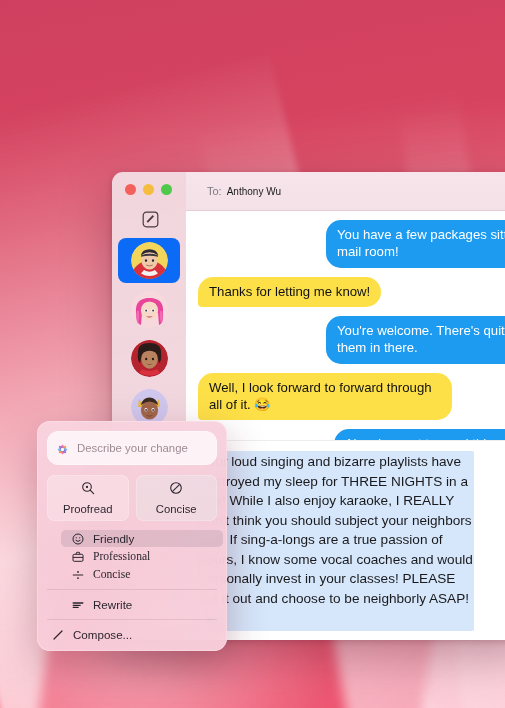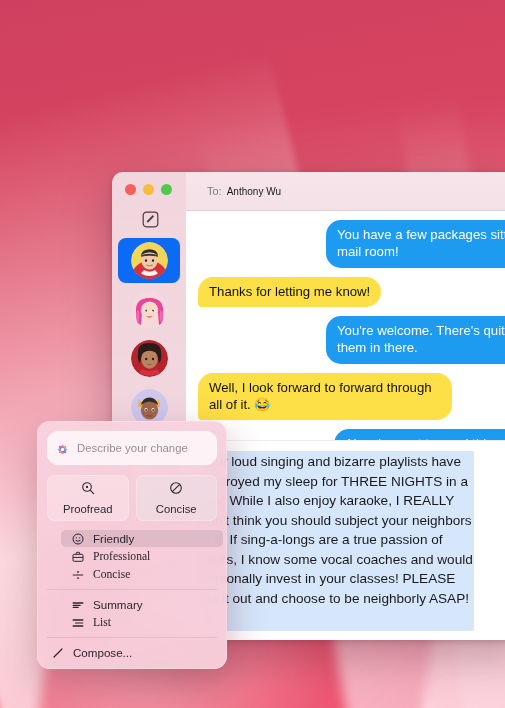--- a/index.html
+++ b/index.html
@@ -341,31 +341,21 @@
 
   <div class="pop-group">
     <div class="pop-item">
       <span class="pop-ico">
         <svg width="12" height="12" viewBox="0 0 12 12">
           <line x1="1.2" y1="4" x2="10.8" y2="4" stroke="#2b252d" stroke-width="1.4" stroke-linecap="round"></line>
           <line x1="1.2" y1="6.4" x2="8.2" y2="6.4" stroke="#2b252d" stroke-width="1.1" stroke-linecap="round"></line>
           <line x1="1.2" y1="8.4" x2="6.2" y2="8.4" stroke="#2b252d" stroke-width="1.1" stroke-linecap="round"></line>
         </svg>
       </span>
-      <span class="pop-lab">Summary</span>
-    </div>
-    <div class="pop-item">
-      <span class="pop-ico">
-        <svg width="12" height="12" viewBox="0 0 12 12">
-          <line x1="1.2" y1="3" x2="10.8" y2="3" stroke="#2b252d" stroke-width="1.4" stroke-linecap="round"></line>
-          <line x1="3.4" y1="6" x2="10.8" y2="6" stroke="#2b252d" stroke-width="1.1" stroke-linecap="round"></line>
-          <line x1="1.2" y1="9" x2="10.8" y2="9" stroke="#2b252d" stroke-width="1.4" stroke-linecap="round"></line>
-        </svg>
-      </span>
-      <span class="pop-lab">List</span>
+      <span class="pop-lab">Rewrite</span>
     </div>
   </div>
 
   <div class="pop-sep"></div>
 
   <div class="pop-item">
     <span class="pop-ico">
       <svg width="12" height="12" viewBox="0 0 12 12">
         <line x1="2" y1="10" x2="10" y2="2" stroke="#2b252d" stroke-width="1.2" stroke-linecap="round"></line>
       </svg>

